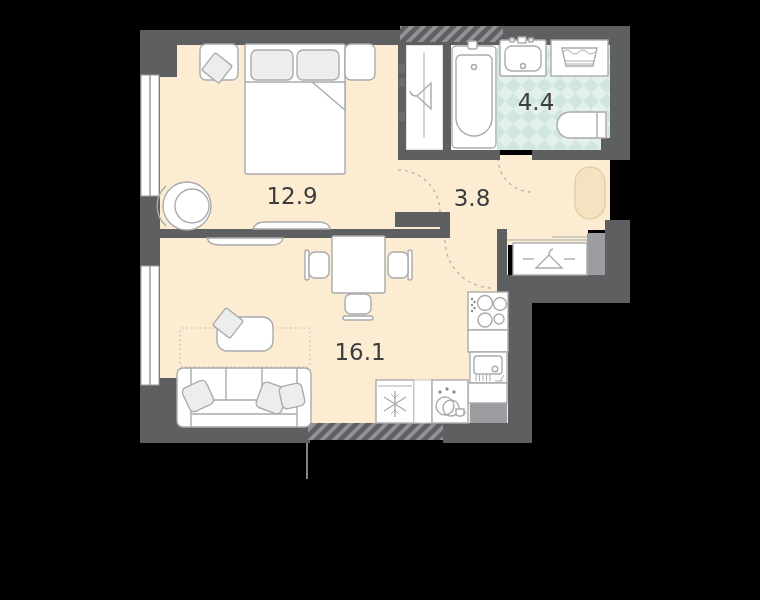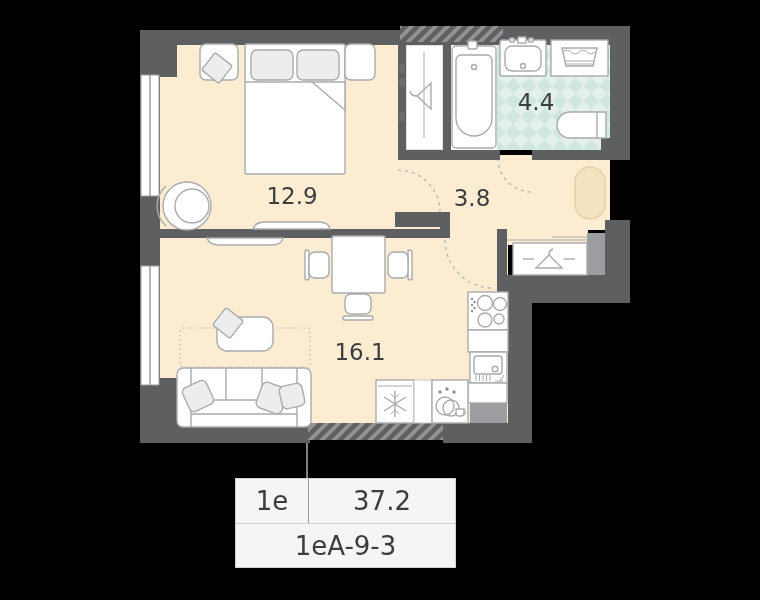--- a/index.html
+++ b/index.html
@@ -268,20 +268,13 @@
 
   <g>
     <text x="292" y="204" class="area">12.9</text>
     <text x="472" y="206" class="area">3.8</text>
     <text x="536" y="110" class="area">4.4</text>
     <text x="360" y="360" class="area">16.1</text>
   </g>
 </svg>
 
 <div class="connector"></div>
-<div class="card row1">
-  <div class="cell type">1e</div>
-  <div class="cell areaCell">37.2</div>
 </div>
-<div class="card row2">
-  <div class="cell">1eA-9-3</div>
-</div>
-</div>
 
 </body></html>

